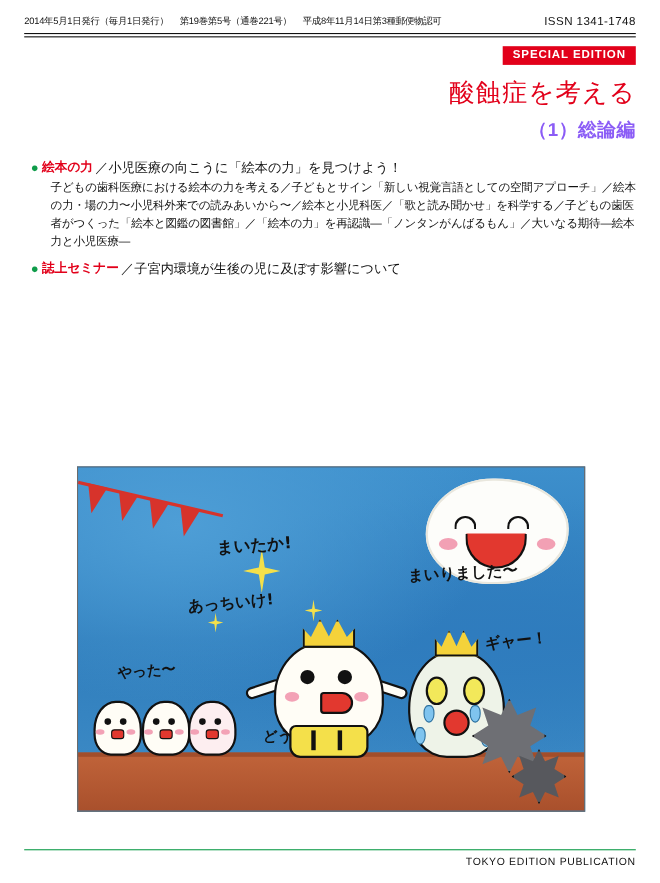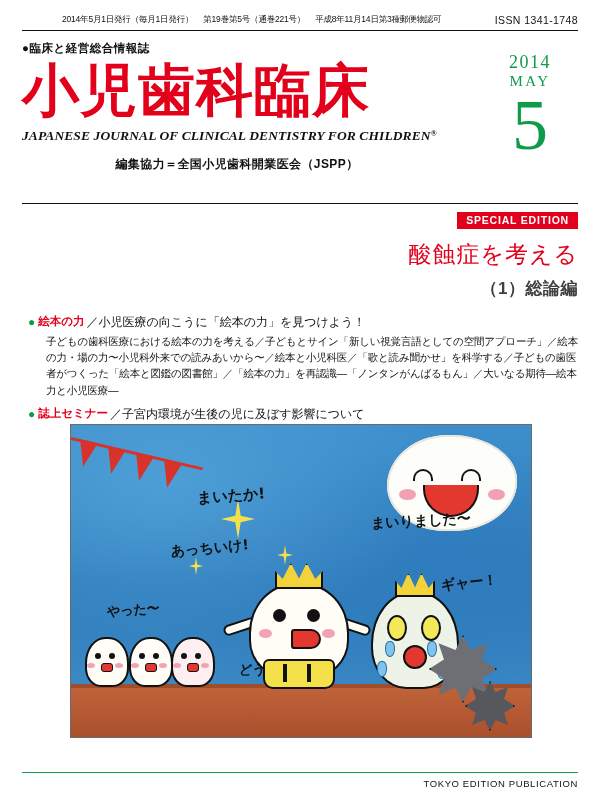--- a/index.html
+++ b/index.html
@@ -25,21 +25,20 @@
 
   
   .top-line {
     display: flex;
     align-items: center;
     justify-content: space-between;
     padding-top: 14px;
     font-size: 8.5px;
     letter-spacing: -0.2px;
     color: #111;
-    margin-left: 40px;
   }
   .top-line-left {
     display: flex;
     gap: 10px;
     align-items: baseline;
     white-space: nowrap;
   }
   .issn {
     font-size: 10.5px;
     letter-spacing: 0.4px;
@@ -149,21 +148,21 @@
     font-size: 23px;
     font-weight: 400;
     color: #e2001a;
     letter-spacing: 1px;
   }
   .se-sub {
     margin-top: 7px;
     margin-left: 8px;
     font-size: 17px;
     font-weight: 700;
-    color: #404040;
+    color: #8b5cf6;
     letter-spacing: 0.5px;
   }
   .se-body {
     margin-top: 12px;
     margin-left: 8px;
     font-size: 10.5px;
     line-height: 1.55;
     width: 545px;
     letter-spacing: -0.1px;
   }
@@ -540,34 +539,20 @@
   <div class="top-line">
     <div class="top-line-left">
       <span>2014年5月1日発行（毎月1日発行）</span>
       <span>第19巻第5号（通巻221号）</span>
       <span>平成8年11月14日第3種郵便物認可</span>
     </div>
     <div class="issn">ISSN 1341-1748</div>
   </div>
   <div class="rule-top"></div>
 
-  <div class="title-zone">
-    <div class="tagline">●臨床と経営総合情報誌</div>
-    <div class="main-title">小児歯科臨床</div>
-    <div class="subtitle-en">
-      <span>JAPANESE JOURNAL OF CLINICAL DENTISTRY FOR CHILDREN</span><span class="reg">®</span>
-    </div>
-    <div class="editor-line">編集協力＝全国小児歯科開業医会（JSPP）</div>
-
-    <div class="date-badge">
-      <div class="year">2014</div>
-      <div class="month">MAY</div>
-      <div class="num">5</div>
-    </div>
-  </div>
 
   <div class="rule-mid"></div>
 
   <div class="se-row">
     <span class="se-badge">SPECIAL EDITION</span>
     <div class="se-title">酸蝕症を考える</div>
     <div class="se-sub">（1）総論編</div>
   </div>
 
   <div class="bullets">

